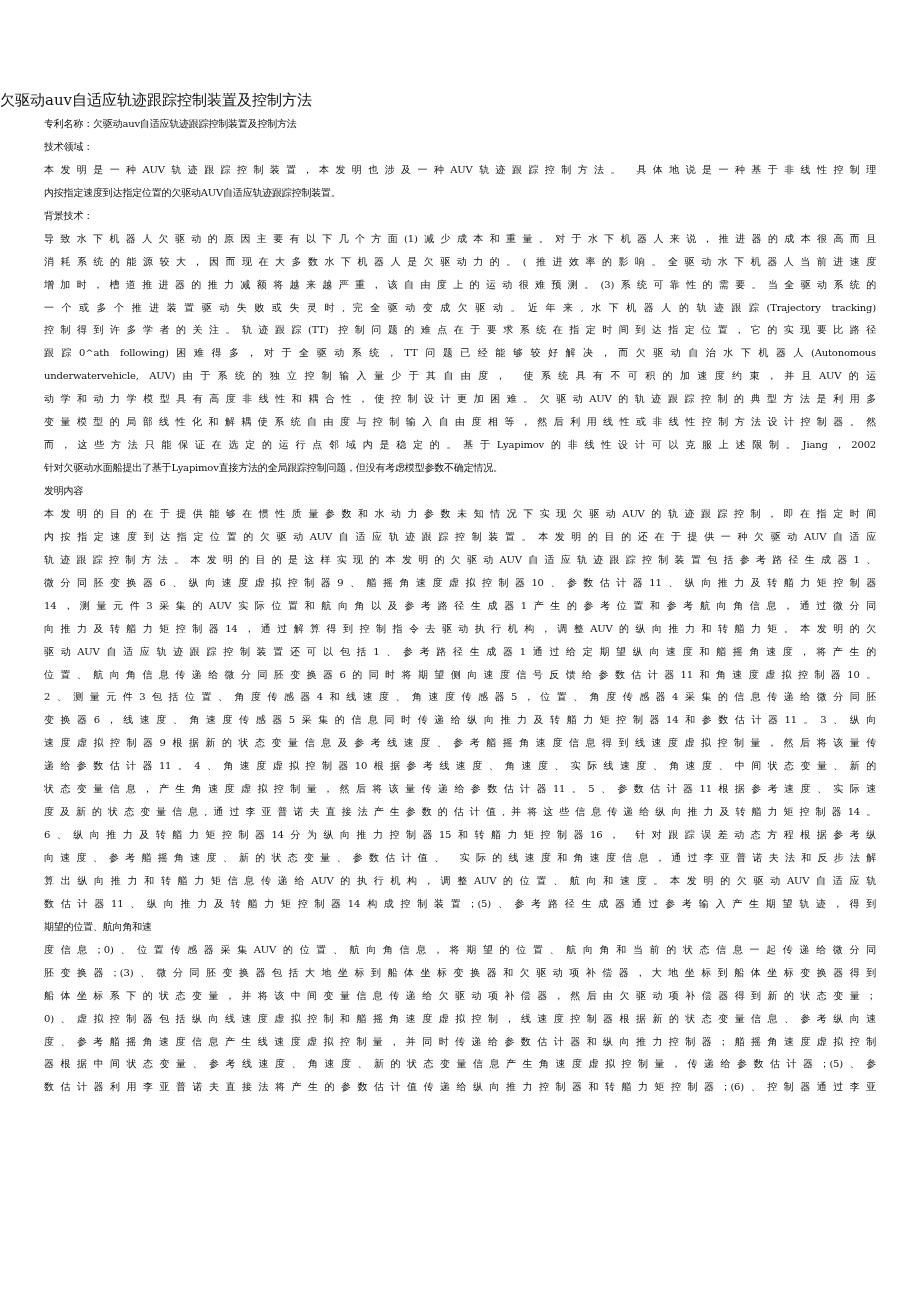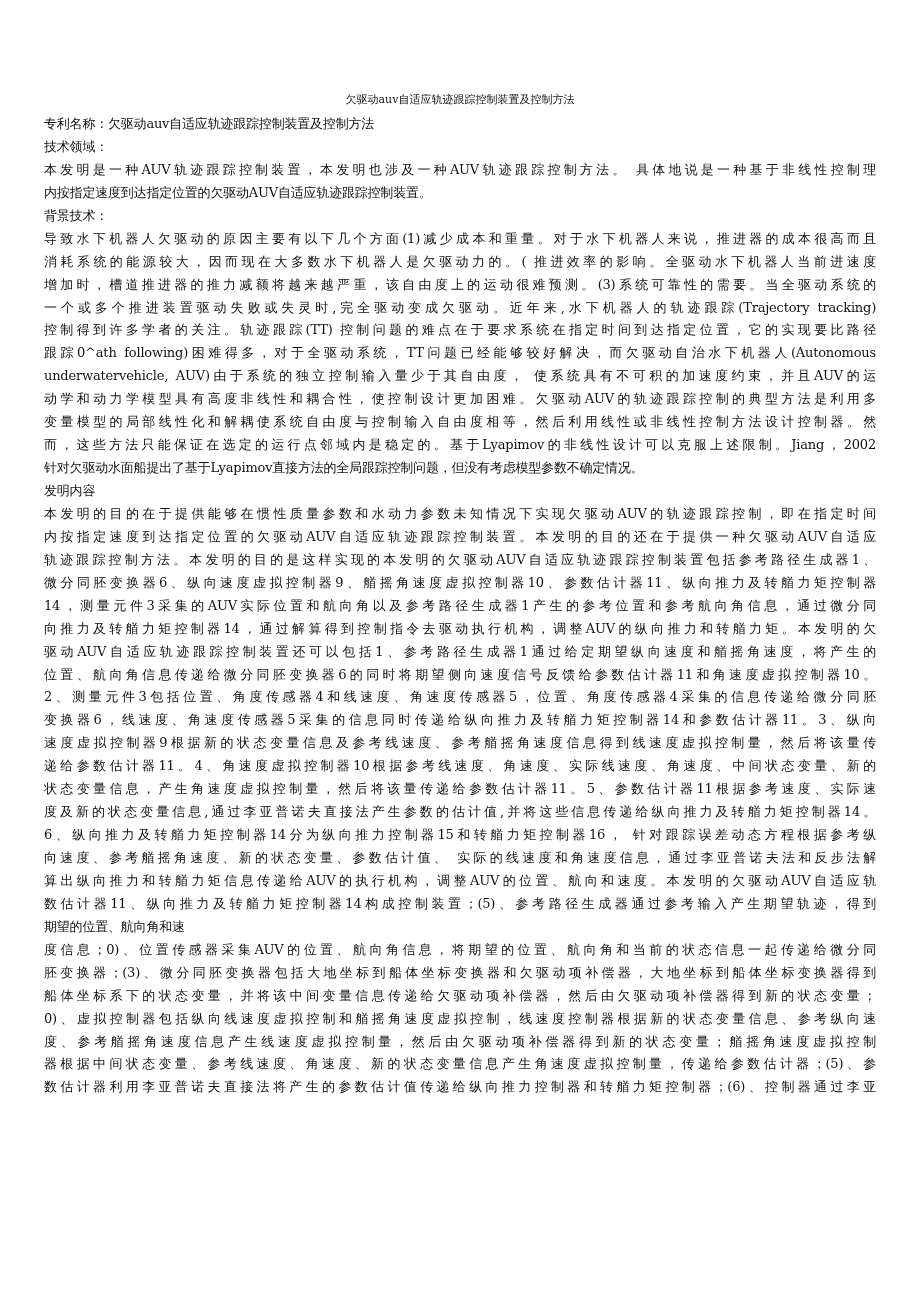--- a/index.html
+++ b/index.html
@@ -23,34 +23,33 @@
       height: 1302px;
       background: #ffffff;
     }
     .title {
       position: absolute;
       left: 0;
       width: 920px;
       top: 89px;
       height: 22px;
       line-height: 22px;
-      text-align: center;
-      font-size: 11px;
+      font-size: 15px;
       white-space: nowrap;
     }
     .body {
       position: absolute;
       left: 44px;
       top: 113px;
       width: 832px;
     }
     .line {
       height: 22.95px;
       line-height: 22.95px;
-      font-size: 13px;
+      font-size: 10px;
       white-space: nowrap;
       overflow: hidden;
       text-align: justify;
       text-align-last: justify;
       letter-spacing: -0.2px;
     }
     .line.short {
       text-align-last: left;
     }
   </style>
@@ -93,17 +92,17 @@
       <div class="line">度及新的状态变量信息,通过李亚普诺夫直接法产生参数的估计值,并将这些信息传递给纵向推力及转艏力矩控制器14。</div>
       <div class="line">6、纵向推力及转艏力矩控制器14分为纵向推力控制器15和转艏力矩控制器16， 针对跟踪误差动态方程根据参考纵</div>
       <div class="line">向速度、参考艏摇角速度、新的状态变量、参数估计值、 实际的线速度和角速度信息，通过李亚普诺夫法和反步法解</div>
       <div class="line">算出纵向推力和转艏力矩信息传递给AUV的执行机构，调整AUV的位置、航向和速度。本发明的欠驱动AUV自适应轨</div>
       <div class="line">数估计器11、纵向推力及转艏力矩控制器14构成控制装置；(5)、参考路径生成器通过参考输入产生期望轨迹，得到</div>
       <div class="line short">期望的位置、航向角和速</div>
       <div class="line">度信息；0)、位置传感器采集AUV的位置、航向角信息，将期望的位置、航向角和当前的状态信息一起传递给微分同</div>
       <div class="line">胚变换器；(3)、微分同胚变换器包括大地坐标到船体坐标变换器和欠驱动项补偿器，大地坐标到船体坐标变换器得到</div>
       <div class="line">船体坐标系下的状态变量，并将该中间变量信息传递给欠驱动项补偿器，然后由欠驱动项补偿器得到新的状态变量；</div>
       <div class="line">0)、虚拟控制器包括纵向线速度虚拟控制和艏摇角速度虚拟控制，线速度控制器根据新的状态变量信息、参考纵向速</div>
-      <div class="line">度、参考艏摇角速度信息产生线速度虚拟控制量，然后由欠驱动项补偿器得到新的状态变量；艏摇角速度虚拟控制</div>
+      <div class="line">度、参考艏摇角速度信息产生线速度虚拟控制量，并同时传递给参数估计器和纵向推力控制器；艏摇角速度虚拟控制</div>
       <div class="line">器根据中间状态变量、参考线速度、角速度、新的状态变量信息产生角速度虚拟控制量，传递给参数估计器；(5)、参</div>
       <div class="line">数估计器利用李亚普诺夫直接法将产生的参数估计值传递给纵向推力控制器和转艏力矩控制器；(6)、控制器通过李亚</div>
     </div>
 </div>
 
 </body></html>

